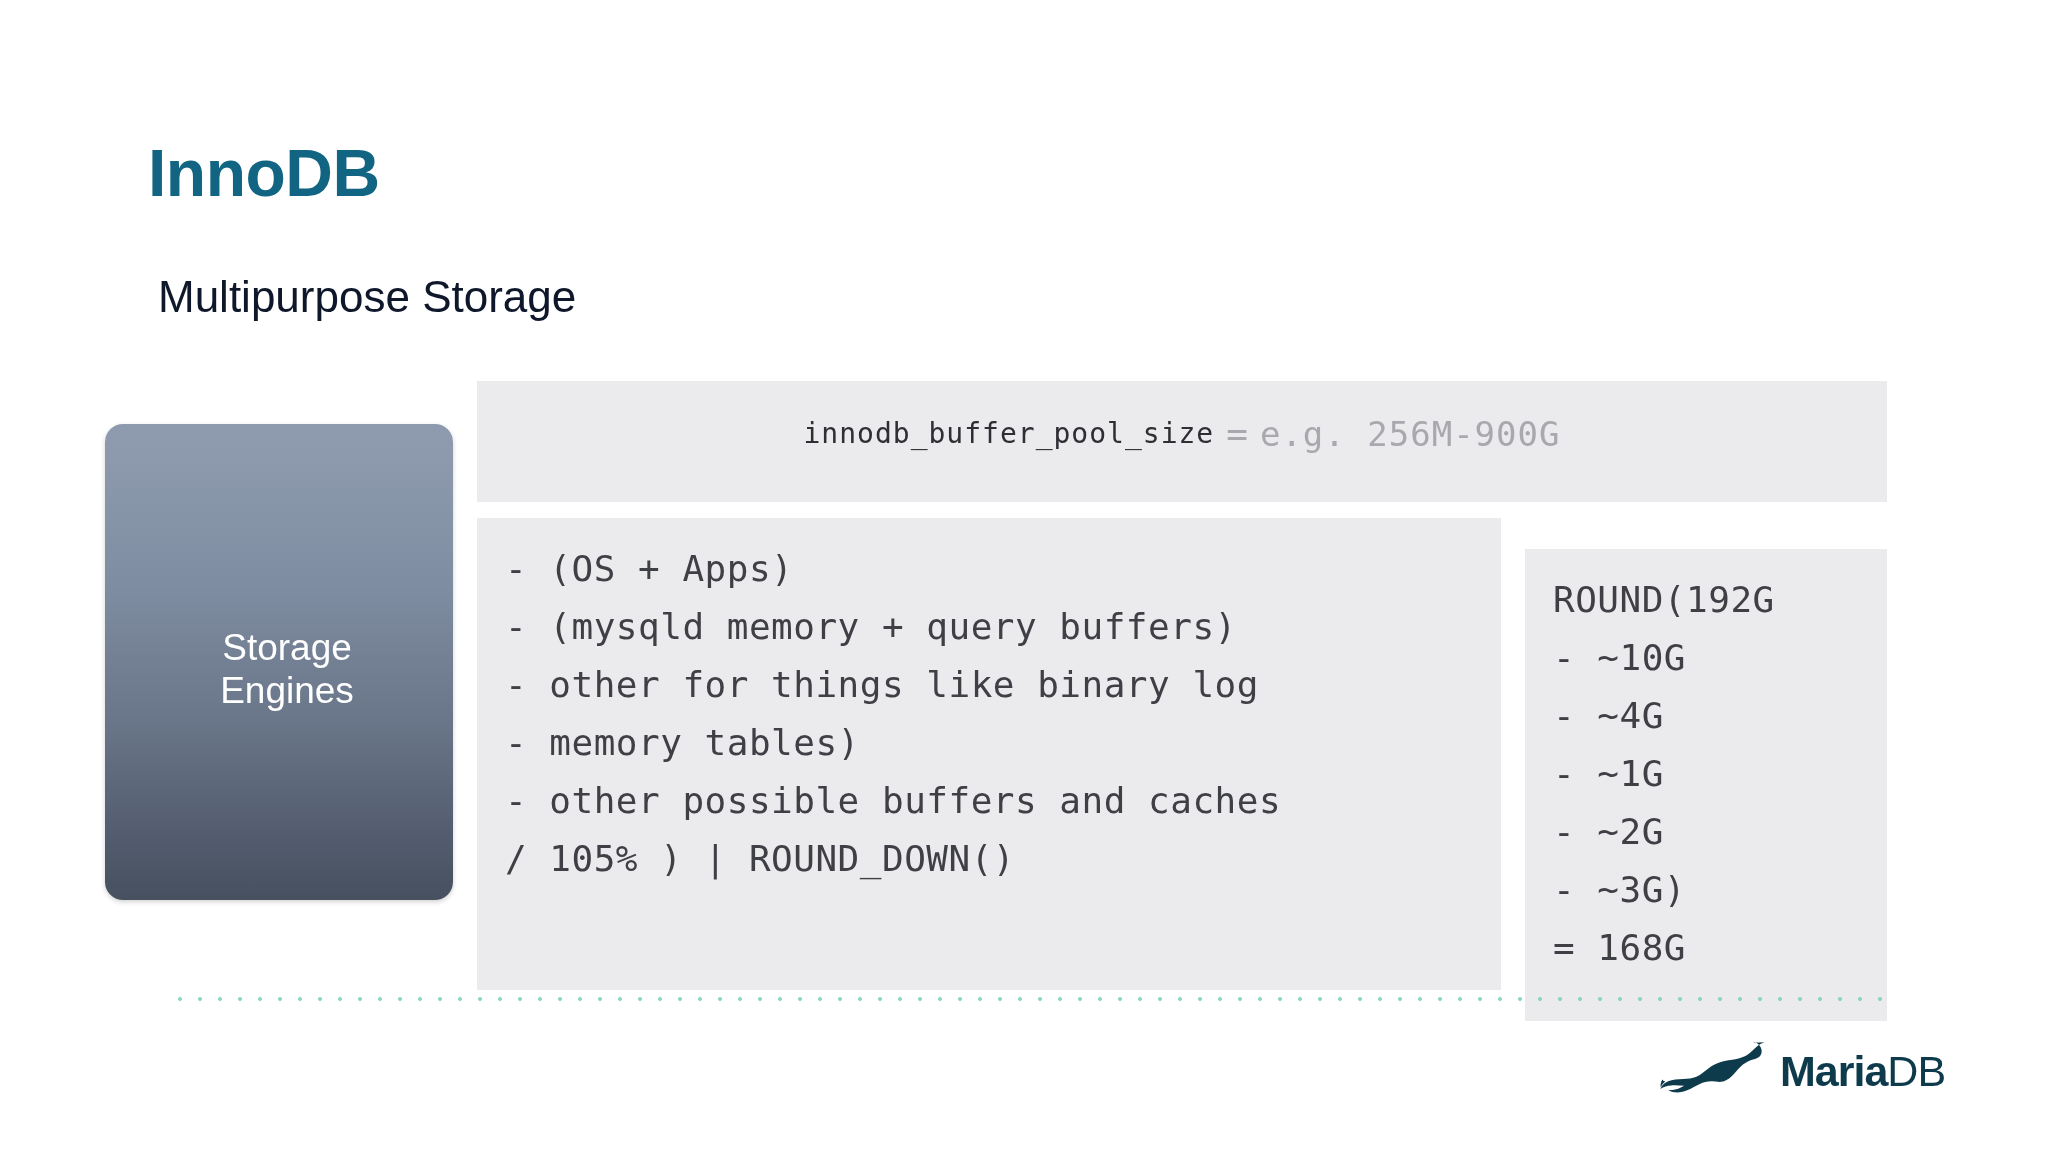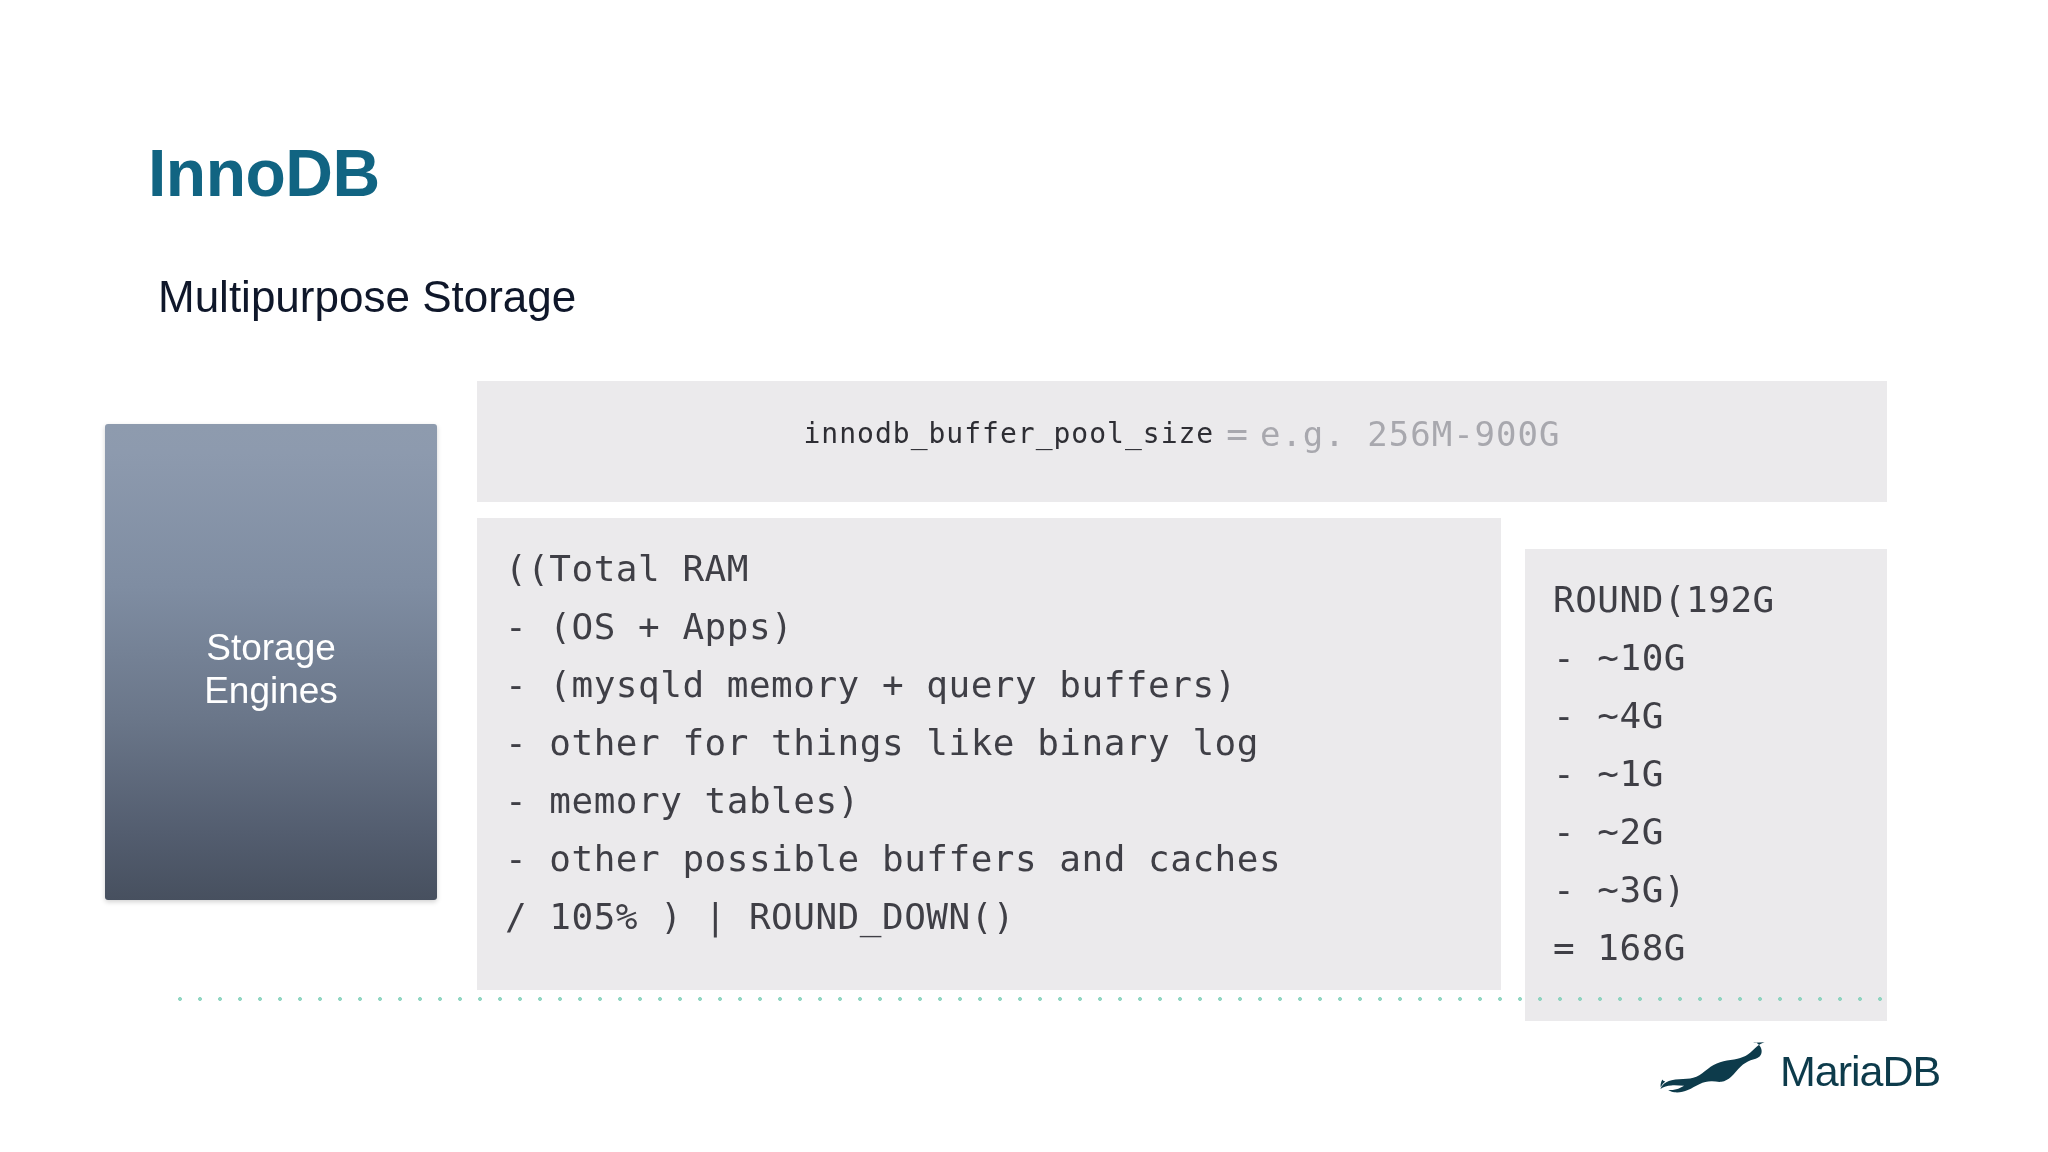--- a/index.html
+++ b/index.html
@@ -44,26 +44,27 @@
     white-space: nowrap;
   }
 
   
   #se-card {
     position: absolute;
     left: 105px;
     top: 424px;
     width: 332px;
     height: 476px;
-    border-radius: 3px;
+    border-radius: 18px;
     background: linear-gradient(to bottom, #8e9bae 0%, #8d9aae 6%, #7f8da2 34%, #6a7689 62%, #535d6f 86%, #47505f 100%);
     box-shadow: 0 2px 5px rgba(0,0,0,0.18);
     display: flex;
     align-items: center;
     justify-content: center;
+    padding-left: 16px;
   }
   #se-label {
     width: 100%;
     text-align: center;
     color: #ffffff;
     font-size: 37px;
     line-height: 1.15;
     font-family: "Liberation Sans", sans-serif;
     transform: translateY(8px);
   }
@@ -173,21 +174,21 @@
   }
   #logo-seal { flex: 0 0 auto; }
   #logo-text {
     margin-left: 8px;
     font-size: 43px;
     color: #0d3b4b;
     line-height: 1;
     letter-spacing: -1px;
     white-space: nowrap;
   }
-  #logo-text .maria { font-weight: normal; }
+  #logo-text .maria { font-weight: bold; }
   #logo-text .db { font-weight: normal; }
 </style>
 </head>
 <body>
 
 <div id="slide">
 
   <div id="title">InnoDB</div>
 
   <div id="subtitle">Multipurpose Storage</div>
@@ -202,21 +203,20 @@
   <div class="panel" id="panel-top">
     <div id="bps-line">
       <span class="mono" id="bps-name">innodb_buffer_pool_size</span>
       <span class="mono" id="bps-eq">=</span>
       <span class="mono" id="bps-val">e.g. 256M-900G</span>
     </div>
   </div>
 
   <div class="panel" id="panel-left">
     <div class="codelines" id="formula-lines">
-        <div class="codeline">((Total RAM</div>
         <div class="codeline">- (OS + Apps)</div>
         <div class="codeline">- (mysqld memory + query buffers)</div>
         <div class="codeline">- other for things like binary log</div>
         <div class="codeline">- memory tables)</div>
         <div class="codeline">- other possible buffers and caches</div>
         <div class="codeline">/ 105% ) | ROUND_DOWN()</div>
       </div>
   </div>
 
   <div class="panel" id="panel-right">

